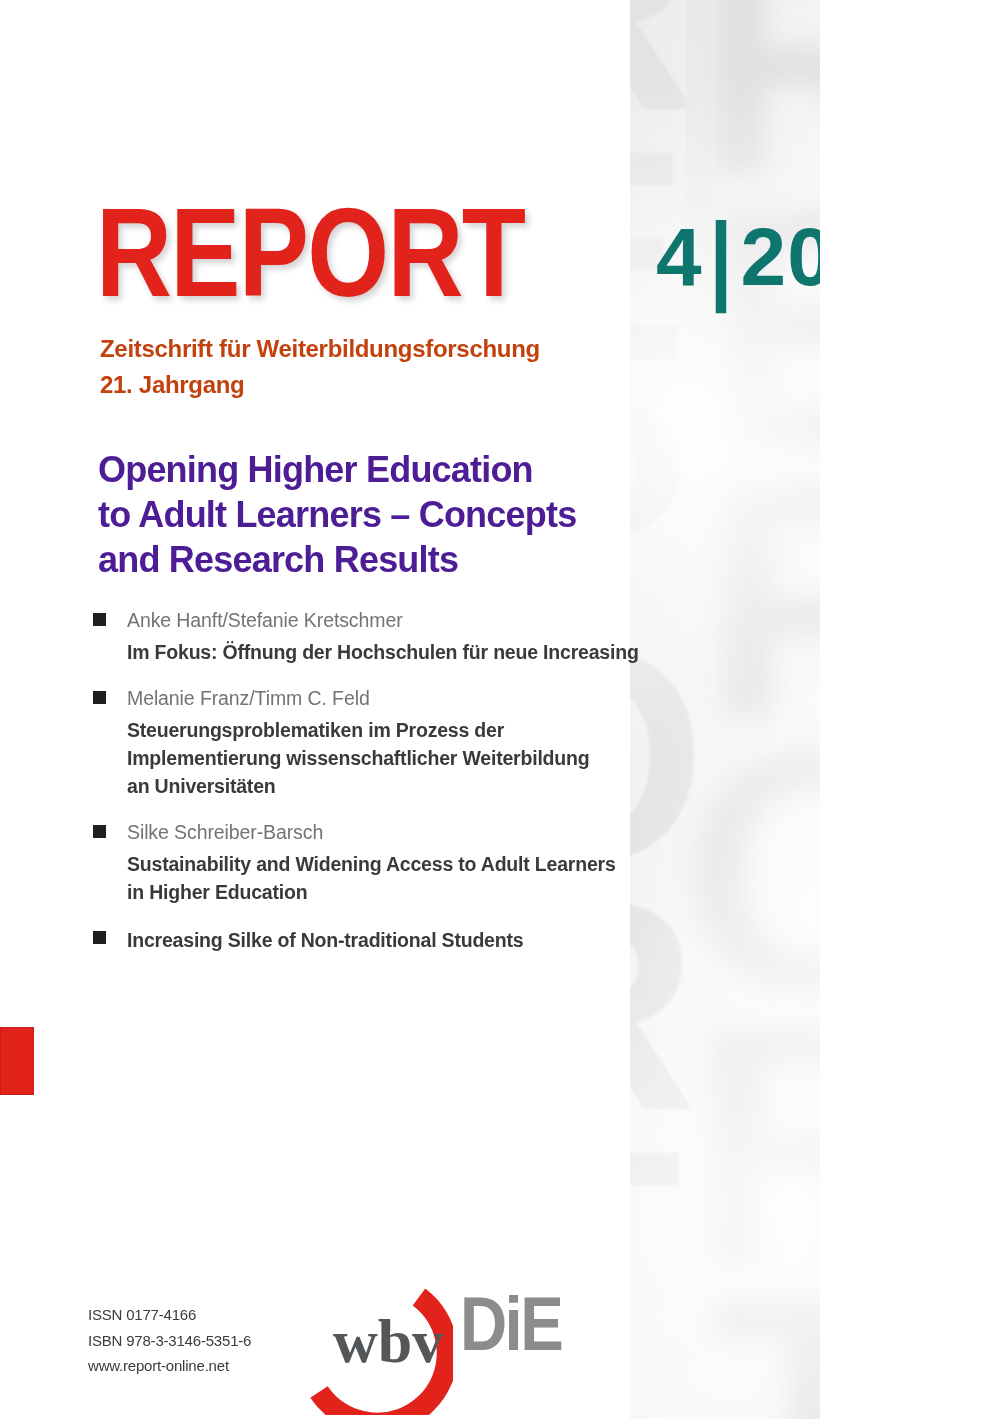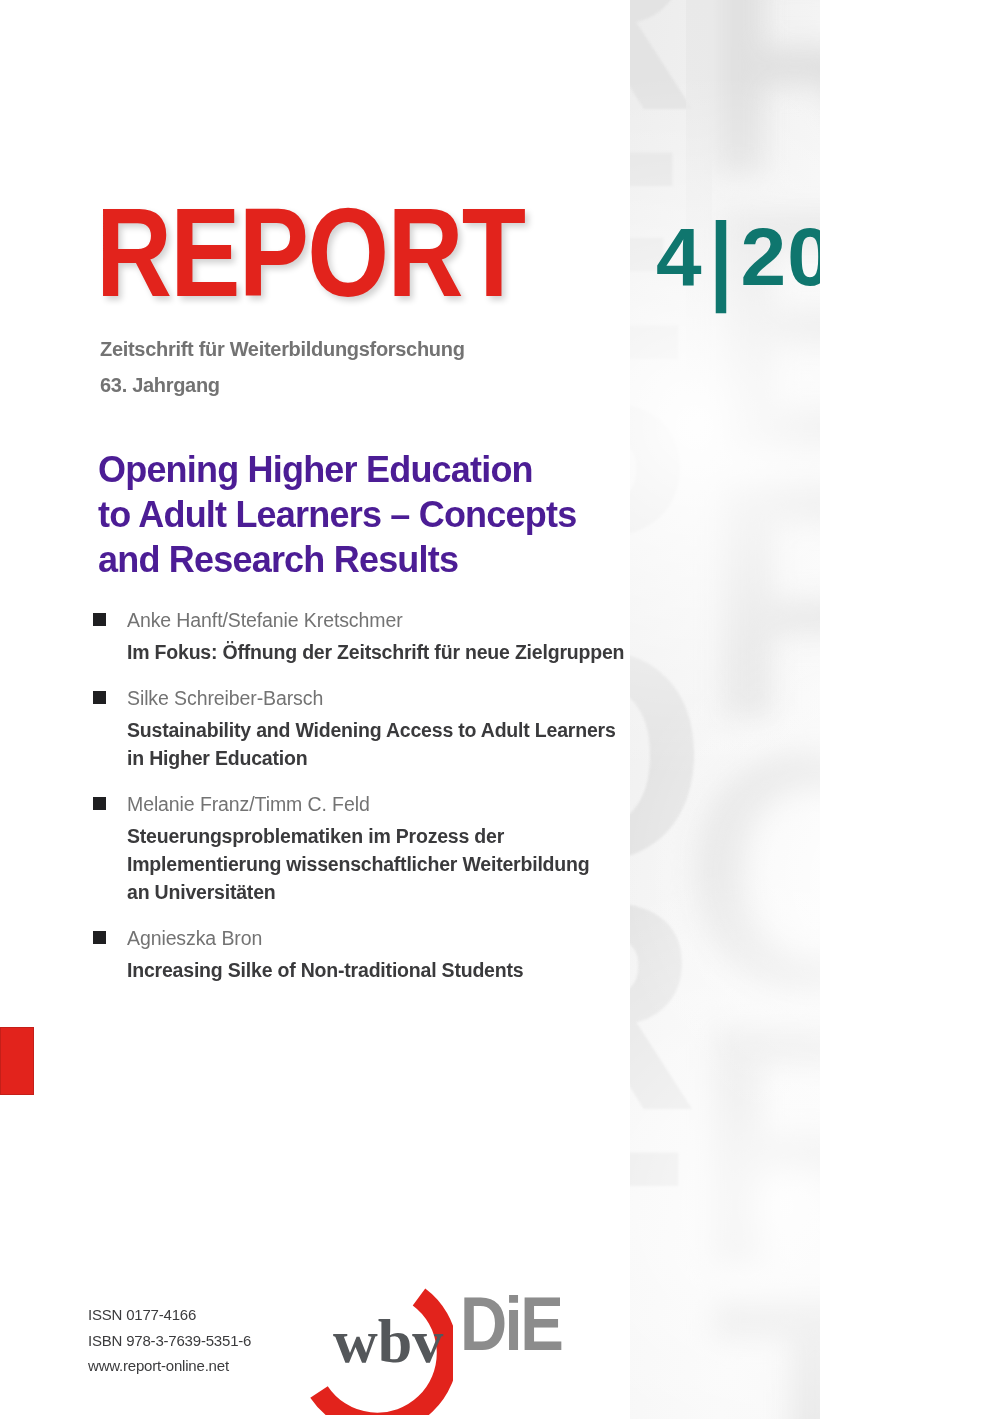--- a/index.html
+++ b/index.html
@@ -56,22 +56,22 @@
     white-space:nowrap;
   }
   .issue {
     position:absolute; left:656px; top:216px;
     font-size:82px; font-weight:bold; line-height:1;
     color:#0f766e; letter-spacing:1px; white-space:nowrap;
   }
   .issue .pipe { display:inline-block; transform:scaleY(1.2); margin:0 7px; }
   .subtitle {
     position:absolute; left:100px; top:331px;
-    font-size:20px; font-weight:bold; line-height:36px;
-    color:#737373; letter-spacing:-0.3px;
+    font-size:24px; font-weight:bold; line-height:36px;
+    color:#c2410c; letter-spacing:-0.3px;
   }
 
   
   .cover-title {
     position:absolute; left:98px; top:447px;
     font-size:36px; font-weight:bold; line-height:45px;
     color:#4c1d95; letter-spacing:-0.8px; white-space:nowrap;
   }
 
   
@@ -128,53 +128,52 @@
     <div class="ghost ghost-right">REPORT</div>
     <div class="strip strip-a"></div>
     <div class="strip strip-b"></div>
     <div class="strip strip-c"></div>
   </div>
 
   <h1 class="masthead">REPORT</h1>
   <div class="issue"><span>4</span><span class="pipe">|</span><span>2014</span></div>
   <div class="subtitle">
     <div>Zeitschrift für Weiterbildungsforschung</div>
-    <div>63. Jahrgang</div>
+    <div>21. Jahrgang</div>
   </div>
 
   <h2 class="cover-title">Opening Higher Education<br>to Adult Learners – Concepts<br>and Research Results</h2>
 
   <ul class="articles" id="articles-list">
       <li class="article-item">
         <span class="bullet"></span>
         <div class="article-authors">Anke Hanft/Stefanie Kretschmer</div>
-        <div class="article-title">Im Fokus: Öffnung der Zeitschrift für neue Zielgruppen</div>
+        <div class="article-title">Im Fokus: Öffnung der Hochschulen für neue Increasing</div>
+      </li>
+      <li class="article-item">
+        <span class="bullet"></span>
+        <div class="article-authors">Melanie Franz/Timm C. Feld</div>
+        <div class="article-title">Steuerungsproblematiken im Prozess der<br>Implementierung wissenschaftlicher Weiterbildung<br>an Universitäten</div>
       </li>
       <li class="article-item">
         <span class="bullet"></span>
         <div class="article-authors">Silke Schreiber-Barsch</div>
         <div class="article-title">Sustainability and Widening Access to Adult Learners<br>in Higher Education</div>
       </li>
       <li class="article-item">
         <span class="bullet"></span>
-        <div class="article-authors">Melanie Franz/Timm C. Feld</div>
-        <div class="article-title">Steuerungsproblematiken im Prozess der<br>Implementierung wissenschaftlicher Weiterbildung<br>an Universitäten</div>
-      </li>
-      <li class="article-item">
-        <span class="bullet"></span>
-        <div class="article-authors">Agnieszka Bron</div>
         <div class="article-title">Increasing Silke of Non-traditional Students</div>
       </li>
     </ul>
 
   <div class="red-square"></div>
 
   <div class="footer-info">
     <div>ISSN 0177-4166</div>
-    <div>ISBN 978-3-7639-5351-6</div>
+    <div>ISBN 978-3-3146-5351-6</div>
     <div>www.report-online.net</div>
   </div>
 
   <div class="wbv-logo">
     <svg width="170" height="165" viewBox="0 0 170 165">
       <path d="M 36 142 A 70 70 0 1 0 136 47" fill="none" stroke="#e2231c" stroke-width="21" stroke-linecap="butt"></path>
       <text class="wbv-text" x="50" y="112" font-size="62" fill="#54575a">wbv</text>
     </svg>
   </div>
 

